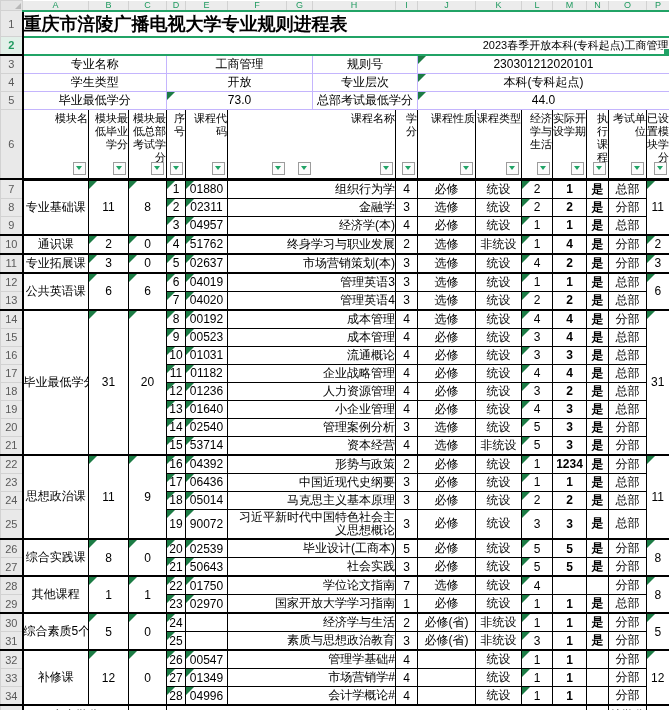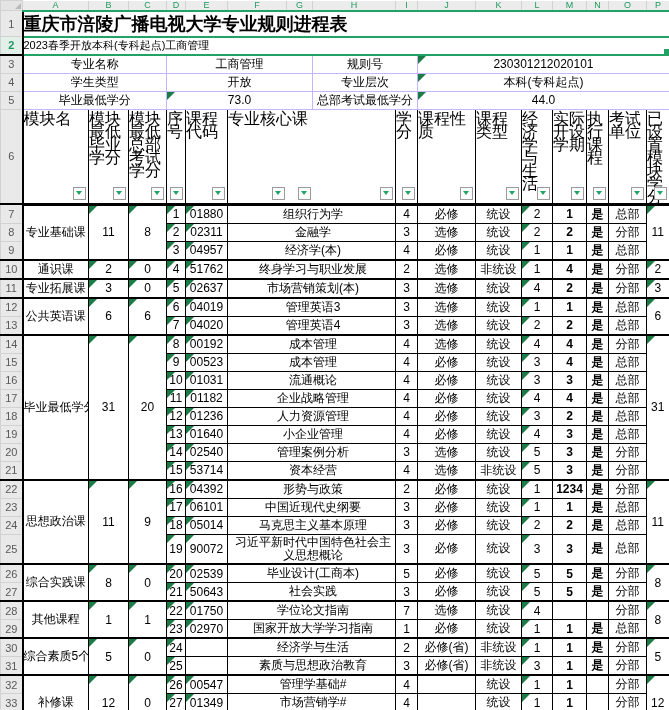--- a/index.html
+++ b/index.html
@@ -22,36 +22,36 @@
   
   td.corner{background:#e4e4e4;border:1px solid #d2d2d2;position:relative;}
   td.corner::after{content:'';position:absolute;right:1px;bottom:1px;width:0;height:0;
     border-left:6px solid transparent;border-bottom:6px solid #b8b8b8;}
   td.letter{background:#ececec;color:#1f9a5f;font-size:9px;line-height:9px;text-align:center;
     vertical-align:top;border-left:1px solid #d2d2d2;border-right:1px solid #d2d2d2;
     border-bottom:2px solid #21a366;}
   
   td.c{border:1px solid #000;font-size:12px;text-align:center;position:relative;
     white-space:nowrap;color:#000;}
-  td.name{text-align:center;padding-left:3px;white-space:normal;line-height:13px;}
+  td.name{text-align:right;padding-left:3px;white-space:normal;line-height:13px;}
   td.b{font-weight:bold;}
   td.edge{border-right:2px solid #000;}
   tr.group-start td{border-top:2px solid #000;}
   tr.r-foot td.c{border-bottom:2px solid #000;}
   
   td.title{border:1px solid #000;border-top:none;font-weight:bold;font-size:18px;text-align:left;}
-  td.sel{border:2px solid #21a366;font-size:11px;text-align:left;position:relative;}
+  td.sel{border:2px solid #21a366;font-size:11px;text-align:right;position:relative;}
   span.fill-handle{position:absolute;right:-2px;bottom:-2px;width:6px;height:6px;
     background:#21a366;border:1px solid #fff;}
   
   td.info{border:1px solid #c4b5fd;font-size:12px;text-align:center;position:relative;}
   tr.top-edge td{border-top:2px solid #000;}
   
-  td.hc{border:1px solid #000;vertical-align:top;position:relative;font-size:16px;
-    line-height:13px;text-align:left;border-bottom:3px solid #000;margin-left:24px;}
+  td.hc{border:1px solid #000;vertical-align:top;position:relative;font-size:11px;
+    line-height:13px;text-align:right;border-bottom:3px solid #000;margin-left:24px;}
   td.hc .htxt{display:block;padding-top:2px;word-break:break-all;}
   .hb{font-weight:normal;}
   span.fbtn{position:absolute;bottom:3px;right:2px;width:11px;height:11px;background:#fcfcfc;
     border:1px solid #9c9c9c;display:block;}
   span.fbtn i{position:absolute;left:2px;top:3px;width:0;height:0;border:3px solid transparent;
     border-top:4px solid #21a366;}
   span.fb1{left:44px;right:auto;}
   span.fb2{left:70px;right:auto;}
   
   .tri::before{content:'';position:absolute;left:0;top:0;width:0;height:0;
@@ -158,21 +158,21 @@
             <i></i>
           </span>
         </td>
       <td class="hc">
           <span class="htxt">课程代码</span>
           <span class="fbtn">
             <i></i>
           </span>
         </td>
       <td class="hc" colspan="3">
-          <span class="htxt">专业核心课</span>
+          <span class="htxt">课程名称</span>
           <span class="fbtn fb1">
             <i></i>
           </span>
           <span class="fbtn fb2">
             <i></i>
           </span>
           <span class="fbtn">
             <i></i>
           </span>
         </td>
@@ -453,21 +453,21 @@
         <td class="c">统设</td>
         <td class="c tri">1</td>
         <td class="c b">1234</td>
         <td class="c b">是</td>
         <td class="c">分部</td>
         <td class="c edge tri" rowspan="4">11</td>
       </tr>
       <tr class="r-data">
         <td class="gutter">23</td>
         <td class="c tri">17</td>
-        <td class="c tri">06101</td>
+        <td class="c tri">06436</td>
         <td class="c name" colspan="3">中国近现代史纲要</td>
         <td class="c">3</td>
         <td class="c">必修</td>
         <td class="c">统设</td>
         <td class="c tri">1</td>
         <td class="c b">1</td>
         <td class="c b">是</td>
         <td class="c">总部</td>
       </tr>
       <tr class="r-data">

